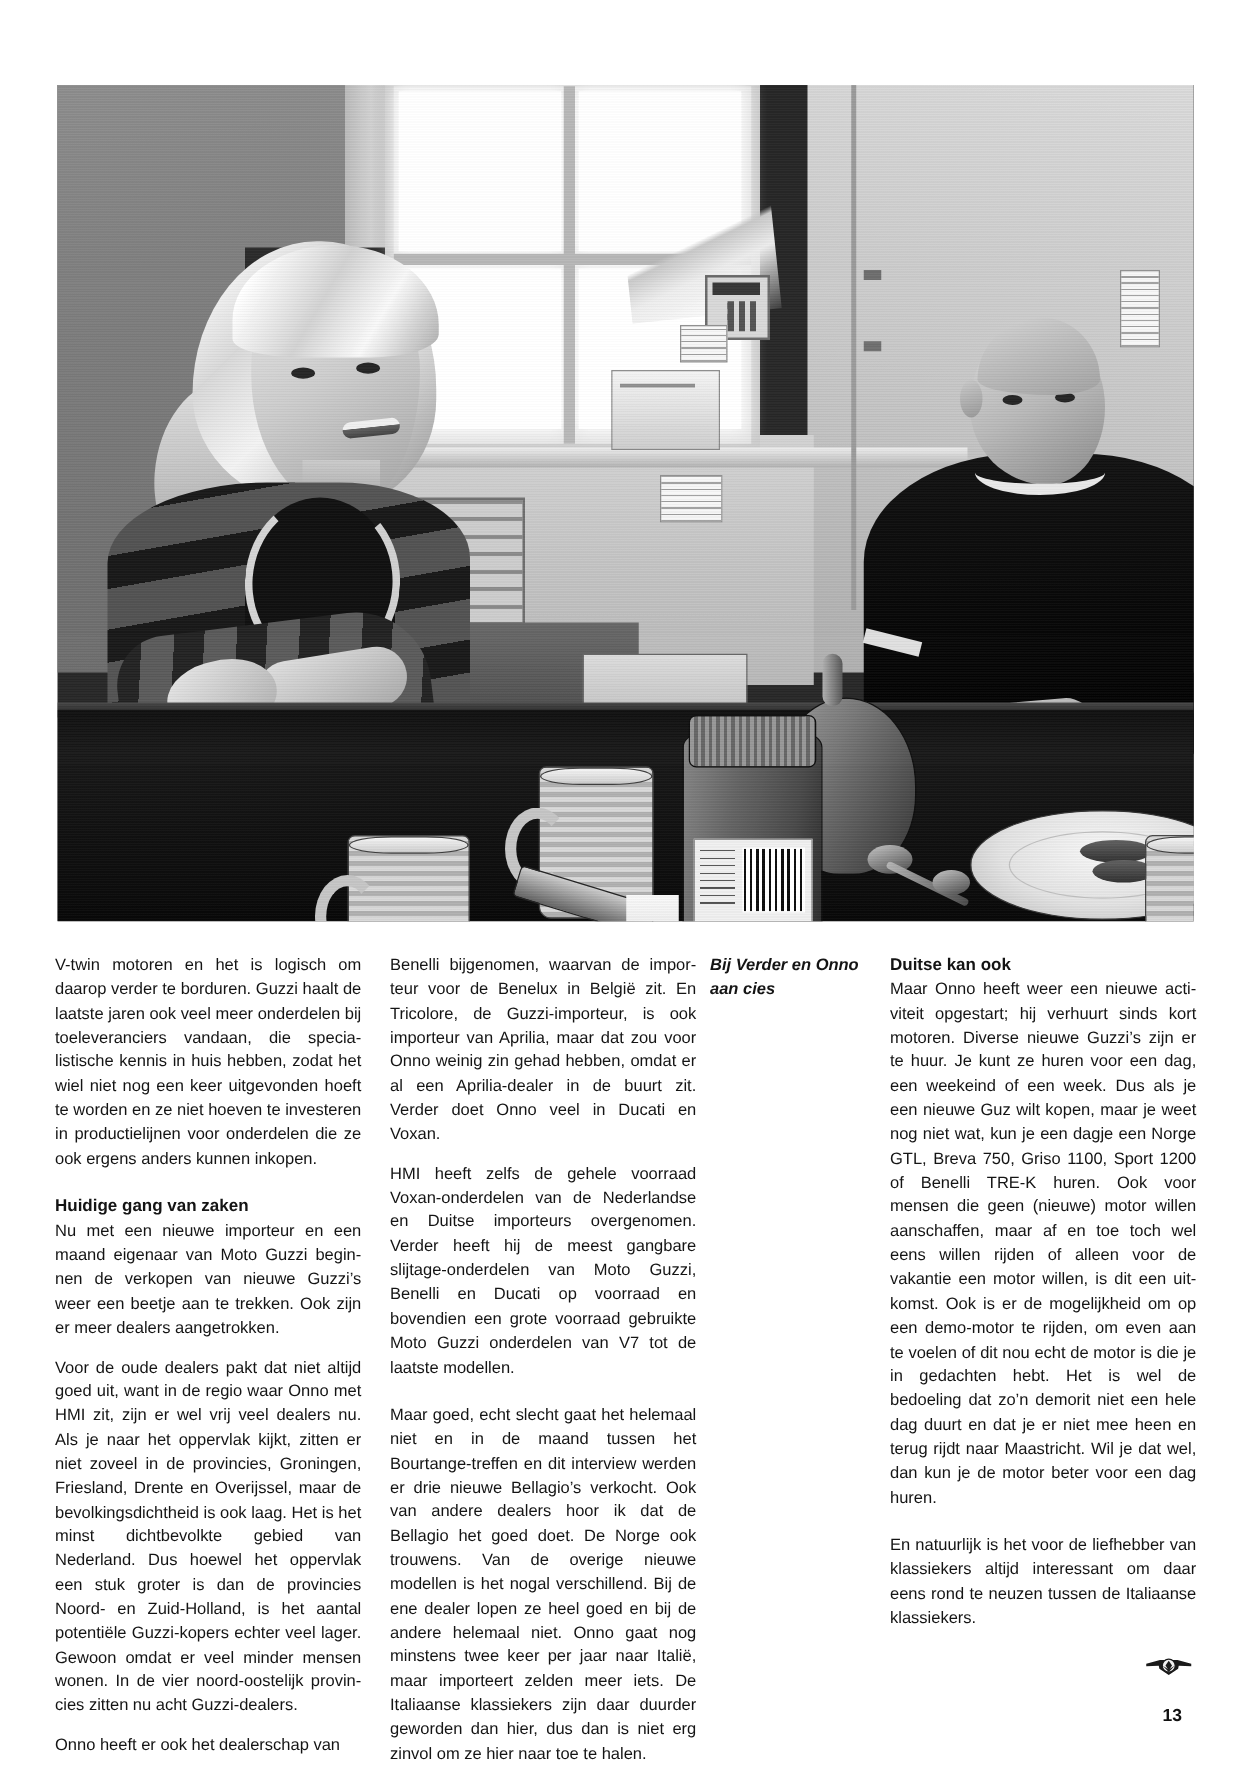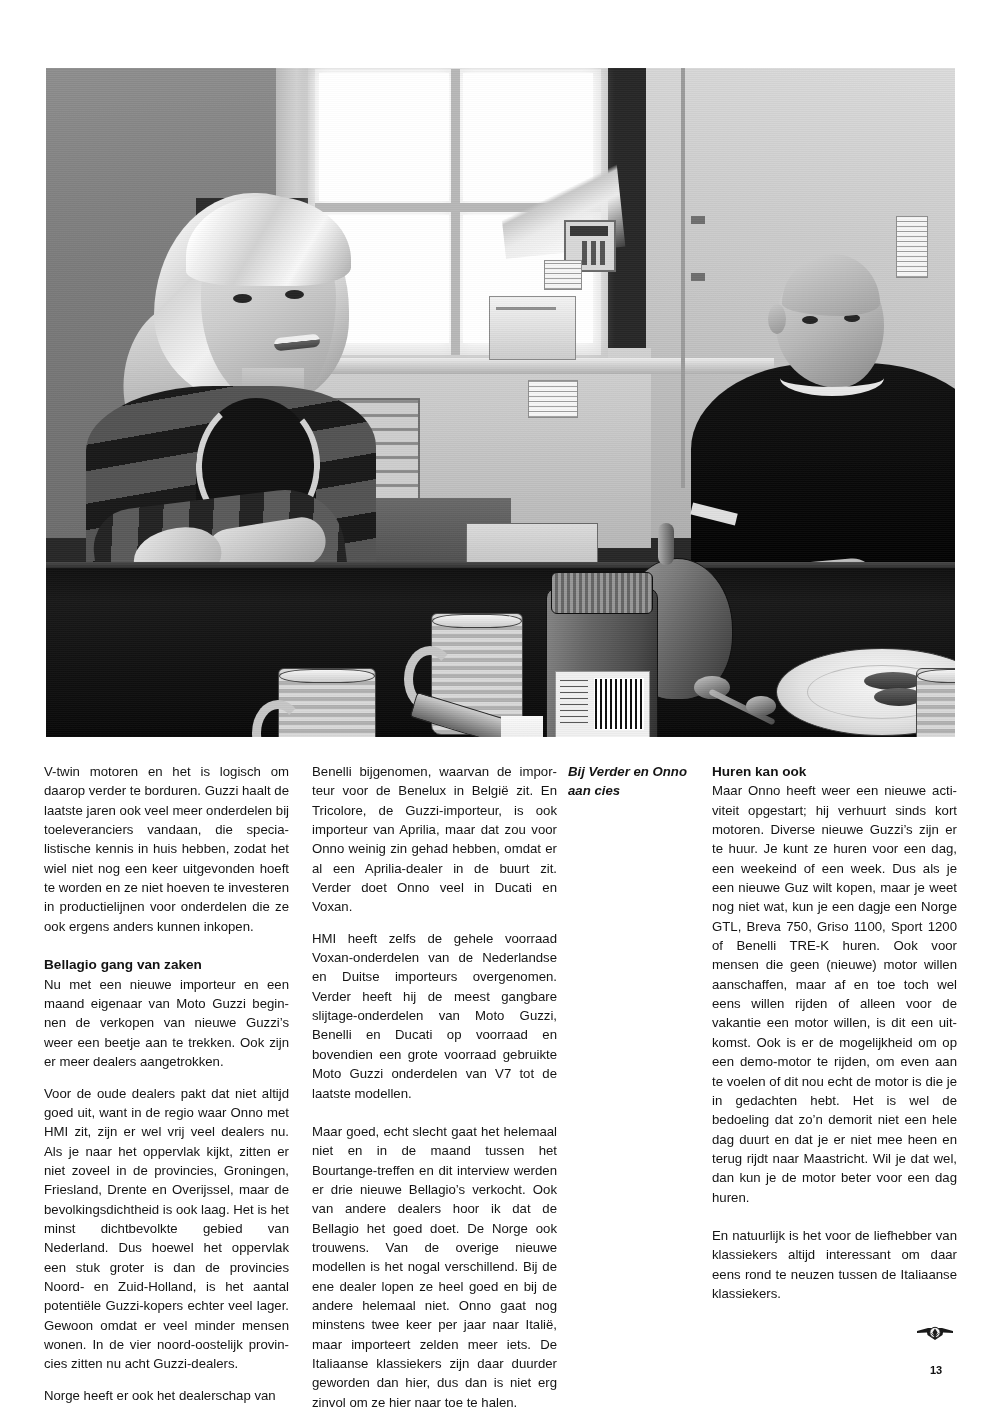--- a/index.html
+++ b/index.html
@@ -378,21 +378,21 @@
     position: absolute;
     left: 916px;
     top: 1324px;
     width: 38px;
     height: 18px;
   }
   #page-number {
     position: absolute;
     left: 930px;
     top: 1364px;
-    font-size: 11px;
+    font-size: 14px;
     font-weight: bold;
     color: #111;
   }
 </style>
 </head>
 <body>
 
 <div id="photo" class="photo-gray">
 
   <div class="ph-layer wall-left"></div>
@@ -499,39 +499,39 @@
 
   <div class="ph-layer spoon-bowl" style="left:648px;top:608px;"></div>
   <div class="ph-layer spoon-handle" style="left:660px;top:636px;transform:rotate(26deg);"></div>
   <div class="ph-layer spoon-bowl" style="left:700px;top:628px;width:30px;height:20px;"></div>
 
   <div class="ph-layer photo-grain"></div>
 </div>
 
 <div class="col" id="col1">
   <p>V-twin motoren en het is logisch om daarop verder te borduren. Guzzi haalt de laatste jaren ook veel meer onderdelen bij toeleveranciers vandaan, die specia­listische kennis in huis hebben, zodat het wiel niet nog een keer uitgevonden hoeft te worden en ze niet hoeven te investeren in productielijnen voor onderdelen die ze ook ergens anders kunnen inkopen.</p>
-  <h3>Bellagio gang van zaken</h3>
+  <h3>Huidige gang van zaken</h3>
   <p>Nu met een nieuwe importeur en een maand eigenaar van Moto Guzzi begin­nen de verkopen van nieuwe Guzzi’s weer een beetje aan te trekken. Ook zijn er meer dealers aangetrokken.</p>
   <p>Voor de oude dealers pakt dat niet altijd goed uit, want in de regio waar Onno met HMI zit, zijn er wel vrij veel dealers nu. Als je naar het oppervlak kijkt, zitten er niet zoveel in de provincies, Groningen, Friesland, Drente en Overijssel, maar de bevolkingsdichtheid is ook laag. Het is het minst dichtbevolkte gebied van Nederland. Dus hoewel het oppervlak een stuk groter is dan de provincies Noord- en Zuid-Holland, is het aantal potentiële Guzzi-kopers echter veel lager. Gewoon omdat er veel minder mensen wonen. In de vier noord-oostelijk provin­cies zitten nu acht Guzzi-dealers.</p>
-  <p>Norge heeft er ook het dealerschap van</p>
+  <p>Onno heeft er ook het dealerschap van</p>
 </div>
 
 <div class="col" id="col2">
   <p>Benelli bijgenomen, waarvan de impor­teur voor de Benelux in België zit. En Tricolore, de Guzzi-importeur, is ook importeur van Aprilia, maar dat zou voor Onno weinig zin gehad hebben, omdat er al een Aprilia-dealer in de buurt zit. Verder doet Onno veel in Ducati en Voxan.</p>
   <p>HMI heeft zelfs de gehele voorraad Voxan-onderdelen van de Nederlandse en Duitse importeurs overgenomen. Verder heeft hij de meest gangbare slijtage-onderdelen van Moto Guzzi, Benelli en Ducati op voor­raad en bovendien een grote voorraad gebruikte Moto Guzzi onderdelen van V7 tot de laatste modellen.</p>
   <p class="gap">Maar goed, echt slecht gaat het helemaal niet en in de maand tussen het Bourtange-treffen en dit interview werden er drie nieuwe Bellagio’s verkocht. Ook van andere dealers hoor ik dat de Bellagio het goed doet. De Norge ook trouwens. Van de overige nieuwe modellen is het nogal verschillend. Bij de ene dealer lopen ze heel goed en bij de andere helemaal niet. Onno gaat nog minstens twee keer per jaar naar Italië, maar importeert zelden meer iets. De Italiaanse klassiekers zijn daar duurder geworden dan hier, dus dan is niet erg zinvol om ze hier naar toe te halen.</p>
 </div>
 
 <div class="col" id="col3">
   <div class="caption">Bij Verder en Onno</div>
   <div class="caption">aan cies</div>
 </div>
 
 <div class="col" id="col4">
-  <h3 class="first">Huren kan ook</h3>
+  <h3 class="first">Duitse kan ook</h3>
   <p>Maar Onno heeft weer een nieuwe acti­viteit opgestart; hij verhuurt sinds kort motoren. Diverse nieuwe Guzzi’s zijn er te huur. Je kunt ze huren voor een dag, een weekeind of een week. Dus als je een nieu­we Guz wilt kopen, maar je weet nog niet wat, kun je een dagje een Norge GTL, Breva 750, Griso 1100, Sport 1200 of Benelli TRE-K huren. Ook voor mensen die geen (nieuwe) motor willen aanschaffen, maar af en toe toch wel eens willen rijden of alleen voor de vakantie een motor willen, is dit een uit­komst. Ook is er de mogelijkheid om op een demo-motor te rijden, om even aan te voe­len of dit nou echt de motor is die je in gedachten hebt. Het is wel de bedoeling dat zo’n demorit niet een hele dag duurt en dat je er niet mee heen en terug rijdt naar Maastricht. Wil je dat wel, dan kun je de motor beter voor een dag huren.</p>
   <p class="gap">En natuurlijk is het voor de liefhebber van klassiekers altijd interessant om daar eens rond te neuzen tussen de Italiaanse klassiekers.</p>
 </div>
 
 <div id="logo">
   <svg viewBox="0 0 38 18" width="38" height="18" aria-hidden="true">
     <path d="M1 7 L12 4 L26 4 L37 7 L37 9 L27 8.5 L26.5 11 L19 16 L11.5 11 L11 8.5 L1 9 Z" fill="#1a1a1a"></path>
     <circle cx="19" cy="8.5" r="5.2" fill="#f2f2f2" stroke="#1a1a1a" stroke-width="1"></circle>
     <path d="M19 4.6 L21.6 8.4 L19 12.4 L16.4 8.4 Z" fill="#1a1a1a"></path>
     <path d="M14.2 8.6 L19 11.6 L23.8 8.6 L19 13.6 Z" fill="#1a1a1a"></path>

